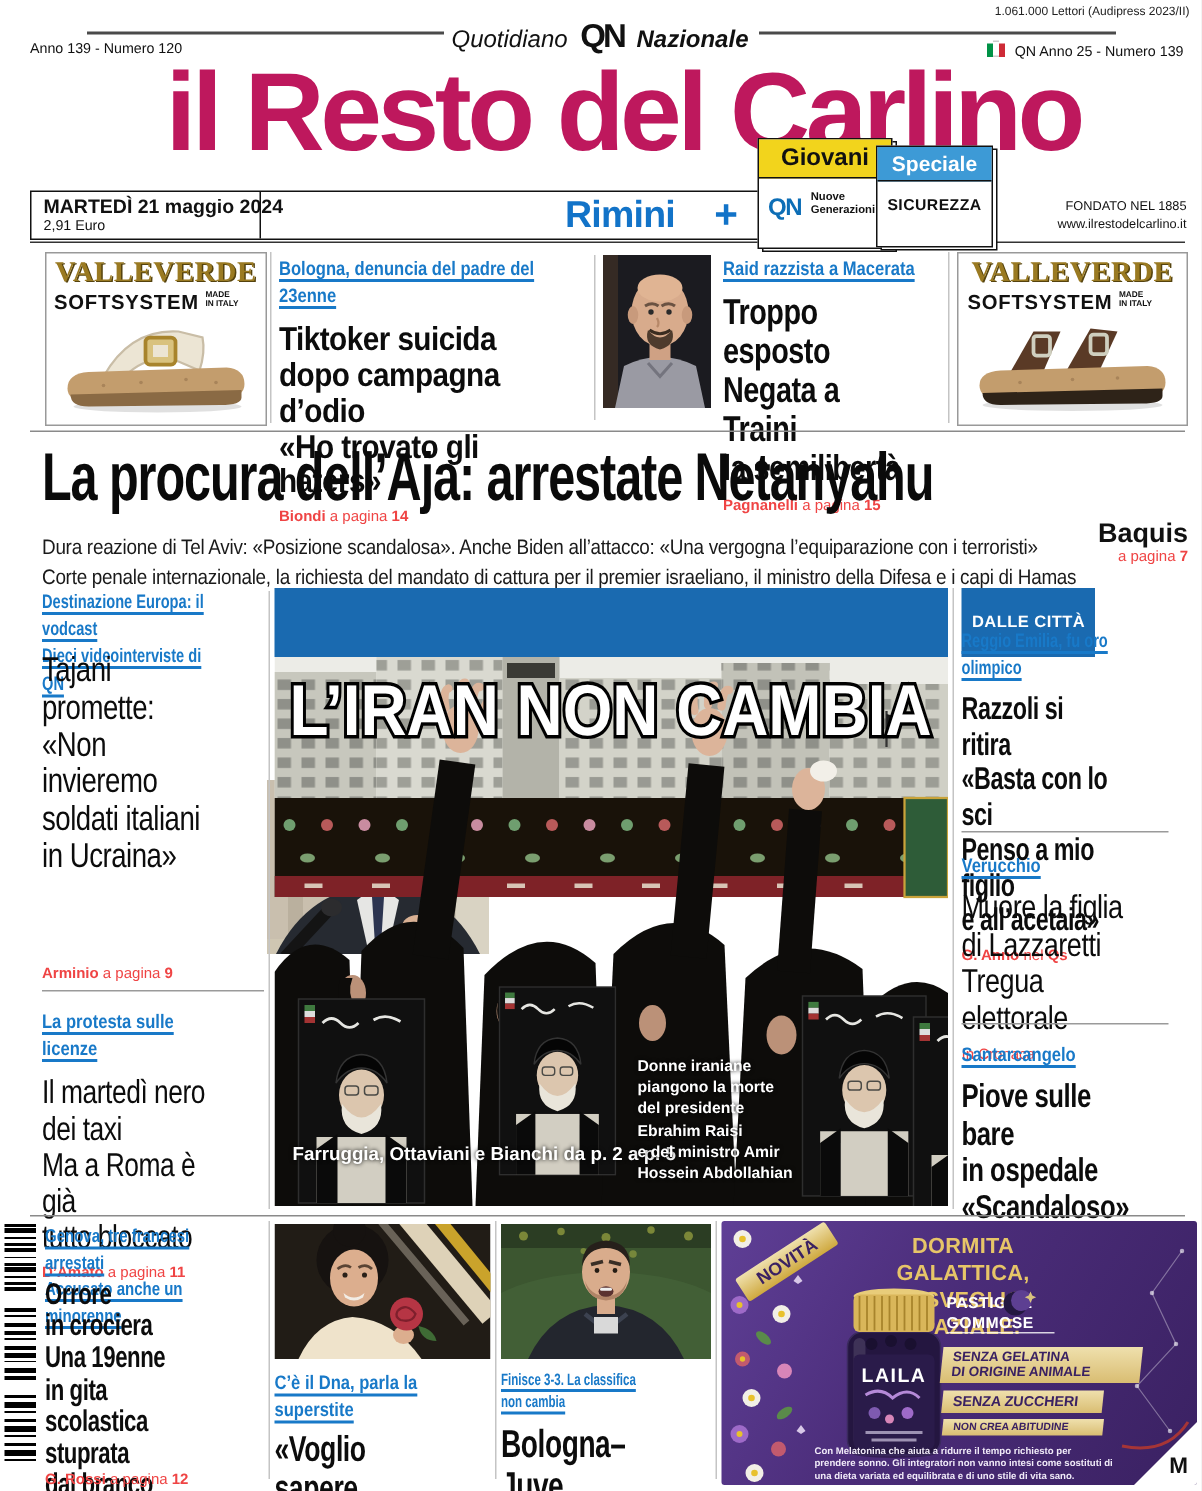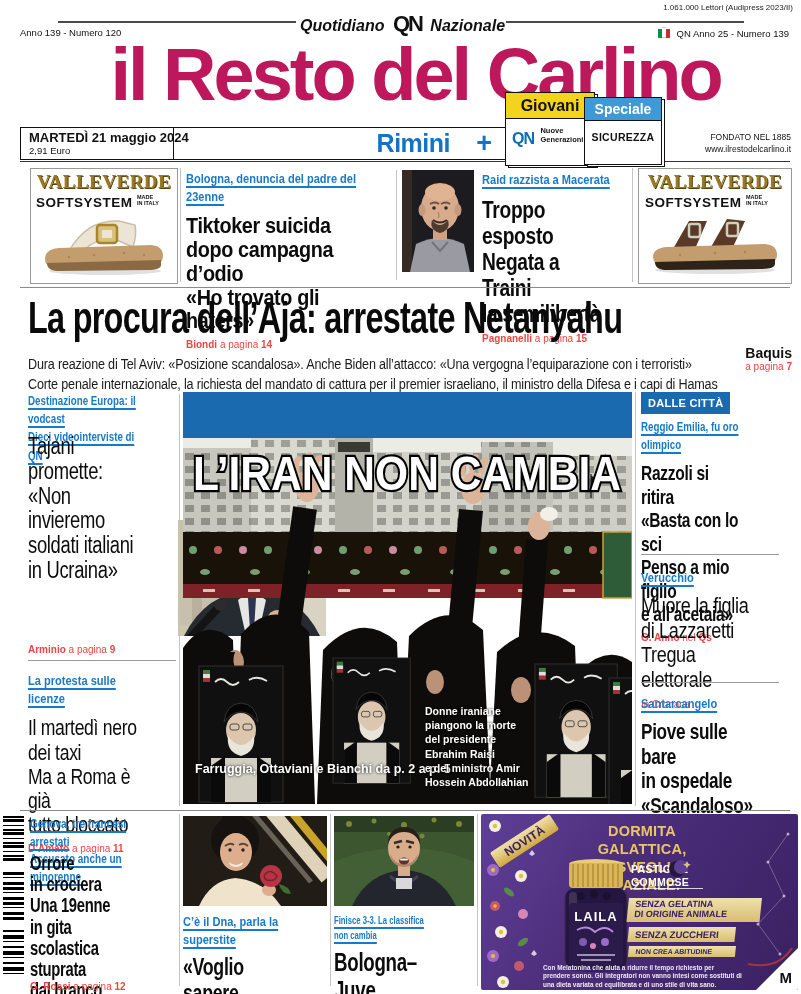--- a/index.html
+++ b/index.html
@@ -35,21 +35,21 @@
 </style>
 </head>
 <body>
 
 <div id="page">
 
   <div class="abs tiny" style="top:3px;right:8px;">1.061.000 Lettori (Audipress 2023/II)</div>
   <div class="abs" style="left:58px;top:21px;width:238px;height:2px;background:#4a4a4a;"></div>
   <div class="abs" style="left:506px;top:21px;width:238px;height:2px;background:#4a4a4a;"></div>
   <div class="abs" style="top:11px;left:300px;width:200px;text-align:center;white-space:nowrap;">
-    <span style="font-style:italic;font-weight:bold;font-size:16px;">Quotidiano</span>
+    <span style="font-style:italic;font-weight:normal;font-size:16px;">Quotidiano</span>
     <span style="font-weight:bold;font-size:22px;letter-spacing:-2px;margin:0 4px;">QN</span>
     <span style="font-style:italic;font-weight:bold;font-size:16px;">Nazionale</span>
   </div>
   <div class="abs" style="top:27px;left:20px;font-size:9.5px;">Anno 139 - Numero 120</div>
   <div class="abs" style="top:27px;right:12px;font-size:9.5px;white-space:nowrap;">
     <span style="display:inline-block;vertical-align:-1px;margin-right:4px;">
       <span style="display:inline-block;width:4px;height:9px;background:#009246;"></span><span style="display:inline-block;width:4px;height:9px;background:#fff;border-top:1px solid #ccc;border-bottom:1px solid #ccc;"></span><span style="display:inline-block;width:4px;height:9px;background:#ce2b37;"></span>
     </span>
     <span>QN Anno 25 - Numero 139</span>
   </div>
@@ -171,21 +171,21 @@
 
   <div class="abs" style="left:28px;top:292px;width:760px;">
     <span style="display:inline-block;transform:scaleX(.72);transform-origin:0 0;white-space:nowrap;
          font-weight:bold;font-size:45px;letter-spacing:-1px;color:#0a0a0a;">La procura dell’Aja: arrestate Netanyahu</span>
     <div style="margin-top:10px;">
       <div><span class="deckline">Dura reazione di Tel Aviv: «Posizione scandalosa». Anche Biden all’attacco: «Una vergogna l’equiparazione con i terroristi»</span></div>
       <div><span class="deckline">Corte penale internazionale, la richiesta del mandato di cattura per il premier israeliano, il ministro della Difesa e i capi di Hamas</span></div>
     </div>
   </div>
   <div class="abs" style="left:730px;top:345px;width:62px;text-align:right;">
-    <div style="font-weight:bold;font-size:14px;">Baquis</div>
+    <div style="font-weight:bold;font-size:18px;">Baquis</div>
     <div class="by"><span>a pagina </span><b>7</b></div>
   </div>
 
   <div class="abs" style="left:28px;top:392px;width:150px;height:418px;">
     <span class="k kn">Destinazione Europa: il vodcast
 Dieci videointerviste di QN</span>
     <div class="abs" style="top:42px;"><span class="hl light" style="font-size:23px;transform:scaleX(.8);">Tajani promette:
 «Non invieremo
 soldati italiani
 in Ucraina»</span></div>
@@ -347,21 +347,21 @@
 del presidente
 Ebrahim Raisi
 e del ministro Amir
 Hossein Abdollahian</div>
   </div>
 
   <div class="vline" style="left:635px;top:392px;height:414px;"></div>
 
   <div class="abs" style="left:641px;top:392px;width:140px;height:418px;">
     <span style="display:inline-block;background:#1a6ab0;color:#fff;font-weight:bold;font-size:11px;
-          padding:5px 7px;letter-spacing:.3px;">DALLE CITTÀ</span>
+          padding:17px 7px;letter-spacing:.3px;">DALLE CITTÀ</span>
     <div class="abs" style="top:26px;">
       <span class="k kn">Reggio Emilia, fu oro olimpico</span>
       <div style="margin-top:7px;"><span class="hl" style="font-size:21px;transform:scaleX(.74);line-height:1.12;">Razzoli si ritira
 «Basta con lo sci
 Penso a mio figlio
 e all’acetaia»</span></div>
       <div class="by" style="margin-top:6px;"><b>G. Anno</b><span> nel </span><b>Qs</b></div>
     </div>
     <div class="abs" style="top:162px;width:138px;height:1px;background:#9a9a9a;"></div>
     <div class="abs" style="top:176px;">

